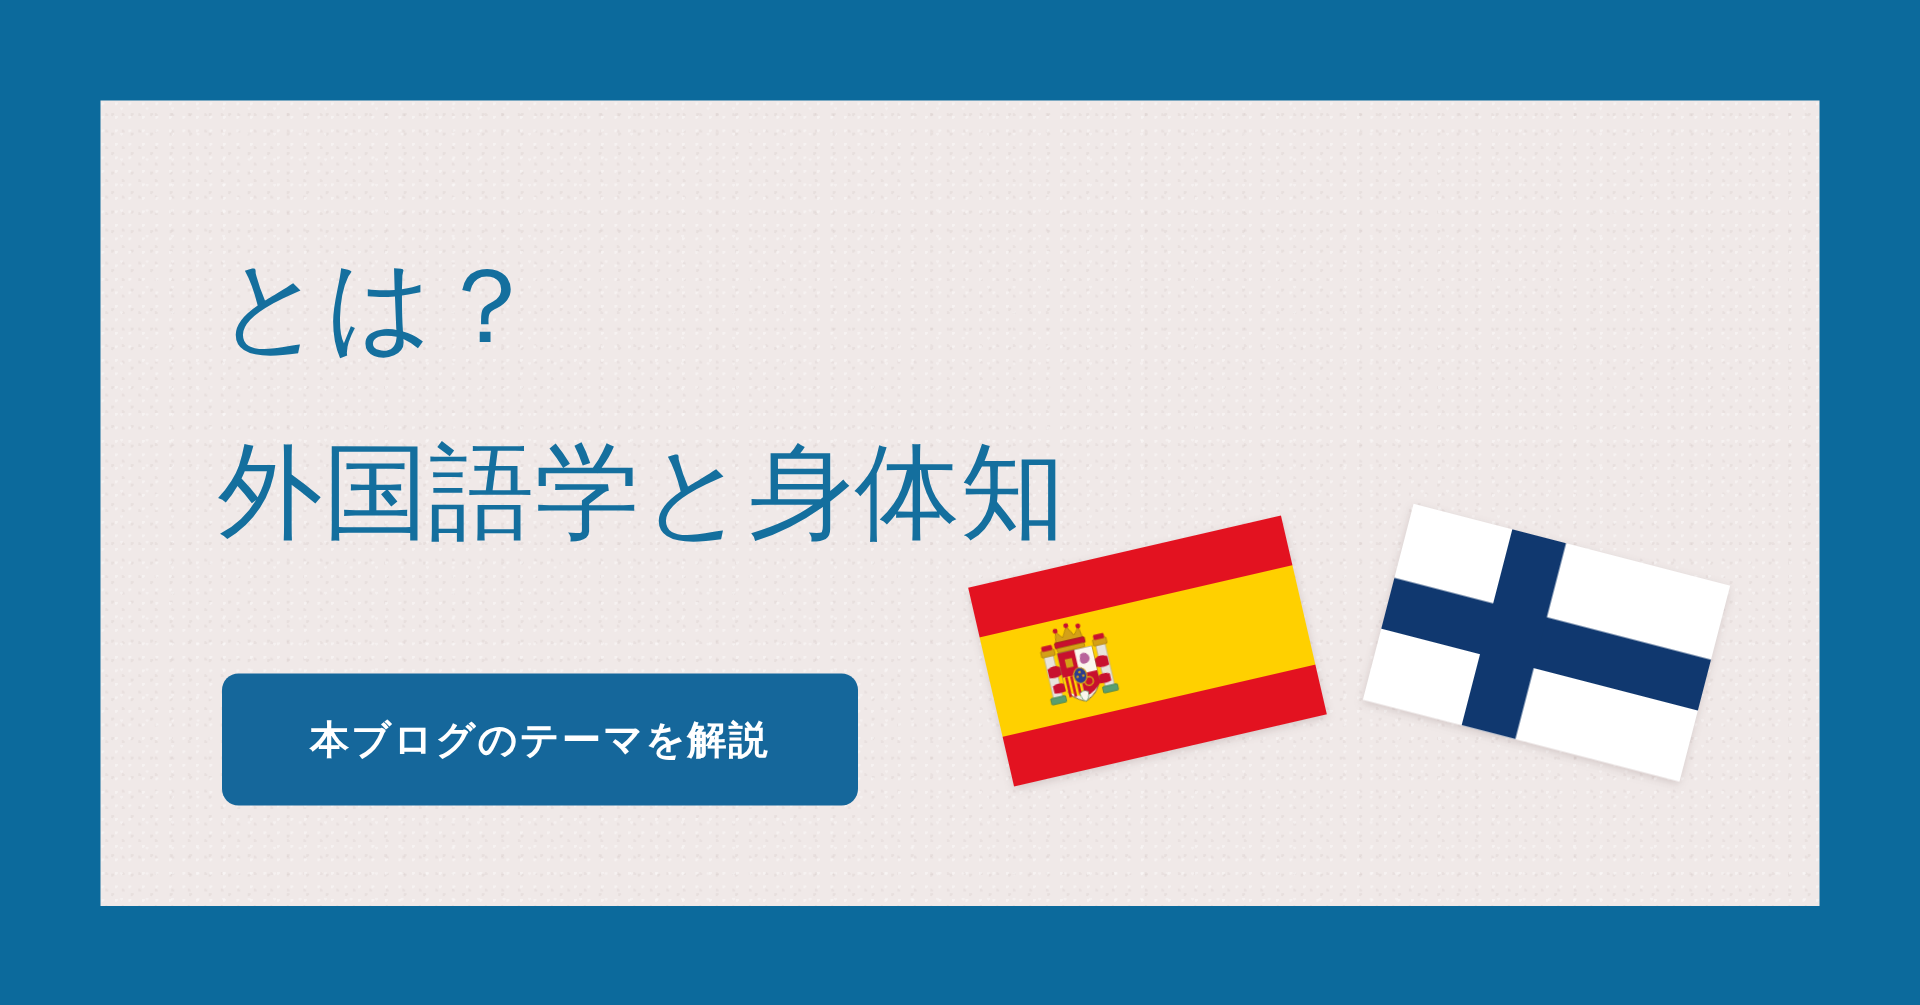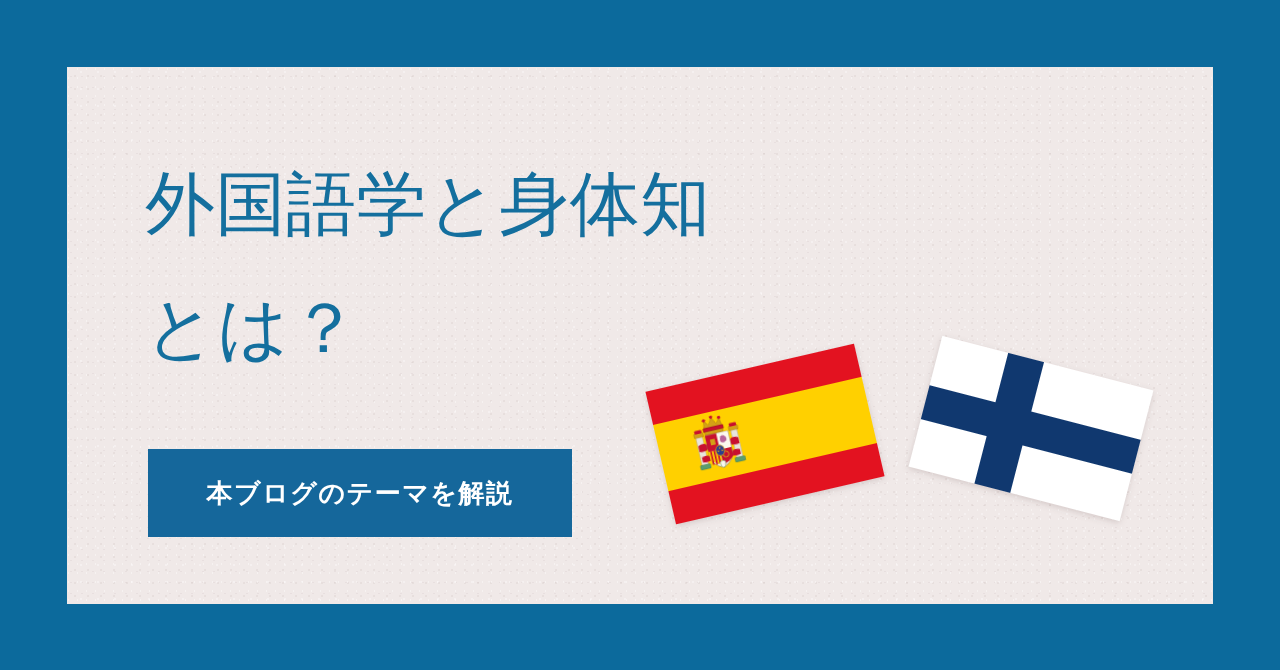--- a/index.html
+++ b/index.html
@@ -68,21 +68,21 @@
 
   
   #cta-button {
     position: absolute;
     left: 81px;
     top: 382px;
     width: 424px;
     height: 88px;
     background: #15679b;
     border: none;
-    border-radius: 0;
+    border-radius: 11px;
     color: #ffffff;
     font-family: "DejaVu Sans", "Liberation Sans", sans-serif;
     font-size: 26px;
     font-weight: bold;
     letter-spacing: 1.5px;
     cursor: pointer;
     z-index: 4;
     display: flex;
     align-items: center;
     justify-content: center;
@@ -161,22 +161,22 @@
   }
 </style>
 </head>
 <body>
 
 <div id="banner">
 
   <div id="inner-card">
 
     <h1 id="headline">
+      <span class="hl-line">とは？</span>
       <span class="hl-line">外国語学と身体知</span>
-      <span class="hl-line">とは？</span>
     </h1>
 
     <button id="cta-button">本ブログのテーマを解説</button>
 
     <div id="flag-spain" class="flag-wrap">
       <div class="flag-face">
         <div class="band-top"></div>
         <div class="band-bottom"></div>
 
         <svg id="spain-coa" viewBox="0 0 100 140" preserveAspectRatio="xMidYMid meet">

